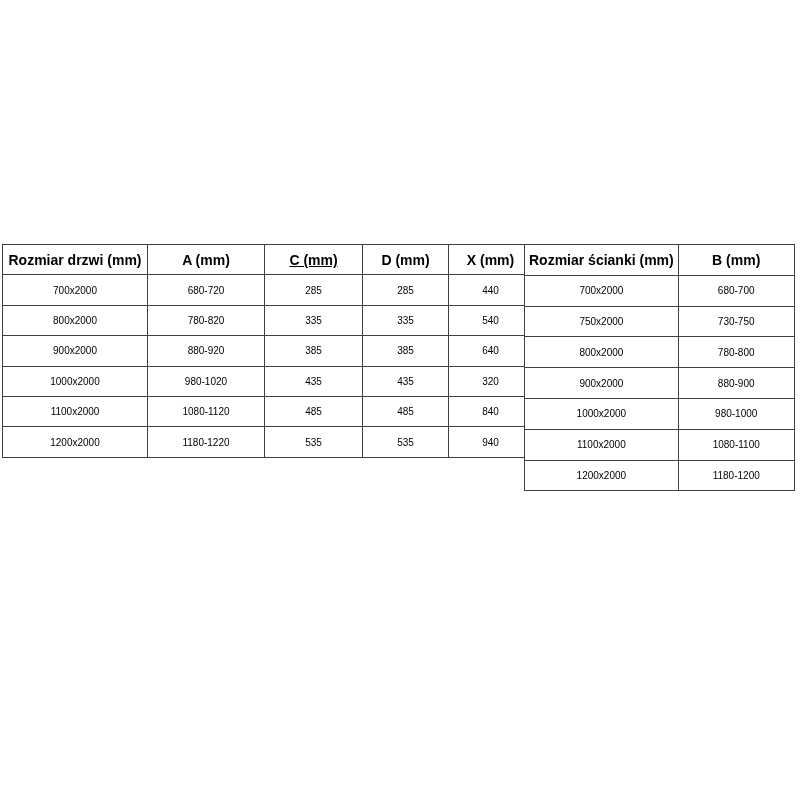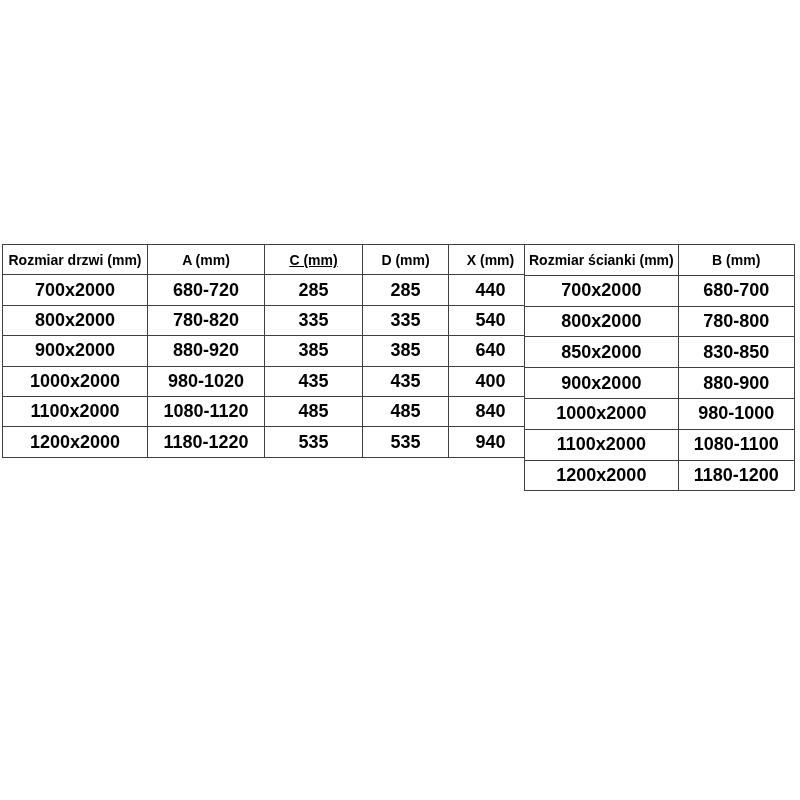--- a/index.html
+++ b/index.html
@@ -30,22 +30,22 @@
     padding:0 4px;
     white-space:nowrap;
     overflow:hidden;
     color:var(--text-color);
   }
   table.size-table th{
     font-weight:bold;
     font-size:14px;
   }
   table.size-table td{
-    font-weight:bold;
-    font-size:18px;
+    font-weight:normal;
+    font-size:10px;
   }
   #door-table th,#door-table td{height:29.4px;}
   #wall-table th,#wall-table td{height:29.8px;}
 </style>
 </head>
 <body>
 
 <div class="table-wrap" id="door-table-wrap">
   <table class="size-table" id="door-table">
     <thead>
@@ -77,21 +77,21 @@
           <td>880-920</td>
           <td>385</td>
           <td>385</td>
           <td>640</td>
         </tr>
         <tr>
           <td>1000x2000</td>
           <td>980-1020</td>
           <td>435</td>
           <td>435</td>
-          <td>400</td>
+          <td>320</td>
         </tr>
         <tr>
           <td>1100x2000</td>
           <td>1080-1120</td>
           <td>485</td>
           <td>485</td>
           <td>840</td>
         </tr>
         <tr>
           <td>1200x2000</td>
@@ -111,26 +111,26 @@
           <th style="width: 138px;">Rozmiar ścianki (mm)</th>
           <th style="width: 107px; margin-top: 36px;">B (mm)</th>
         </tr>
     </thead>
     <tbody>
         <tr>
           <td>700x2000</td>
           <td>680-700</td>
         </tr>
         <tr>
+          <td>750x2000</td>
+          <td>730-750</td>
+        </tr>
+        <tr>
           <td>800x2000</td>
           <td>780-800</td>
-        </tr>
-        <tr>
-          <td>850x2000</td>
-          <td>830-850</td>
         </tr>
         <tr>
           <td>900x2000</td>
           <td>880-900</td>
         </tr>
         <tr>
           <td>1000x2000</td>
           <td>980-1000</td>
         </tr>
         <tr>

